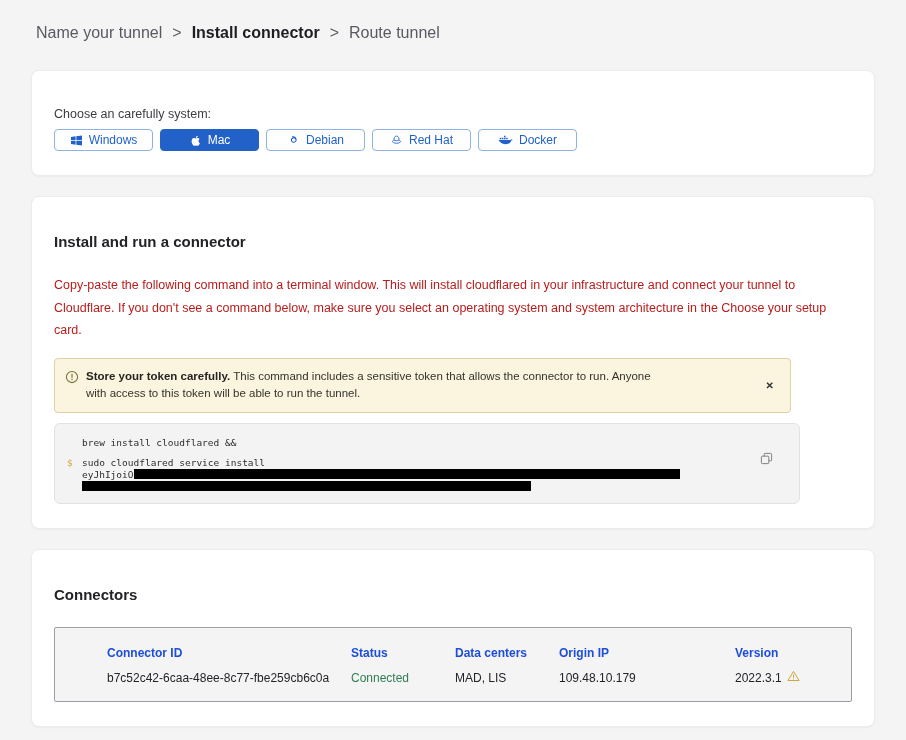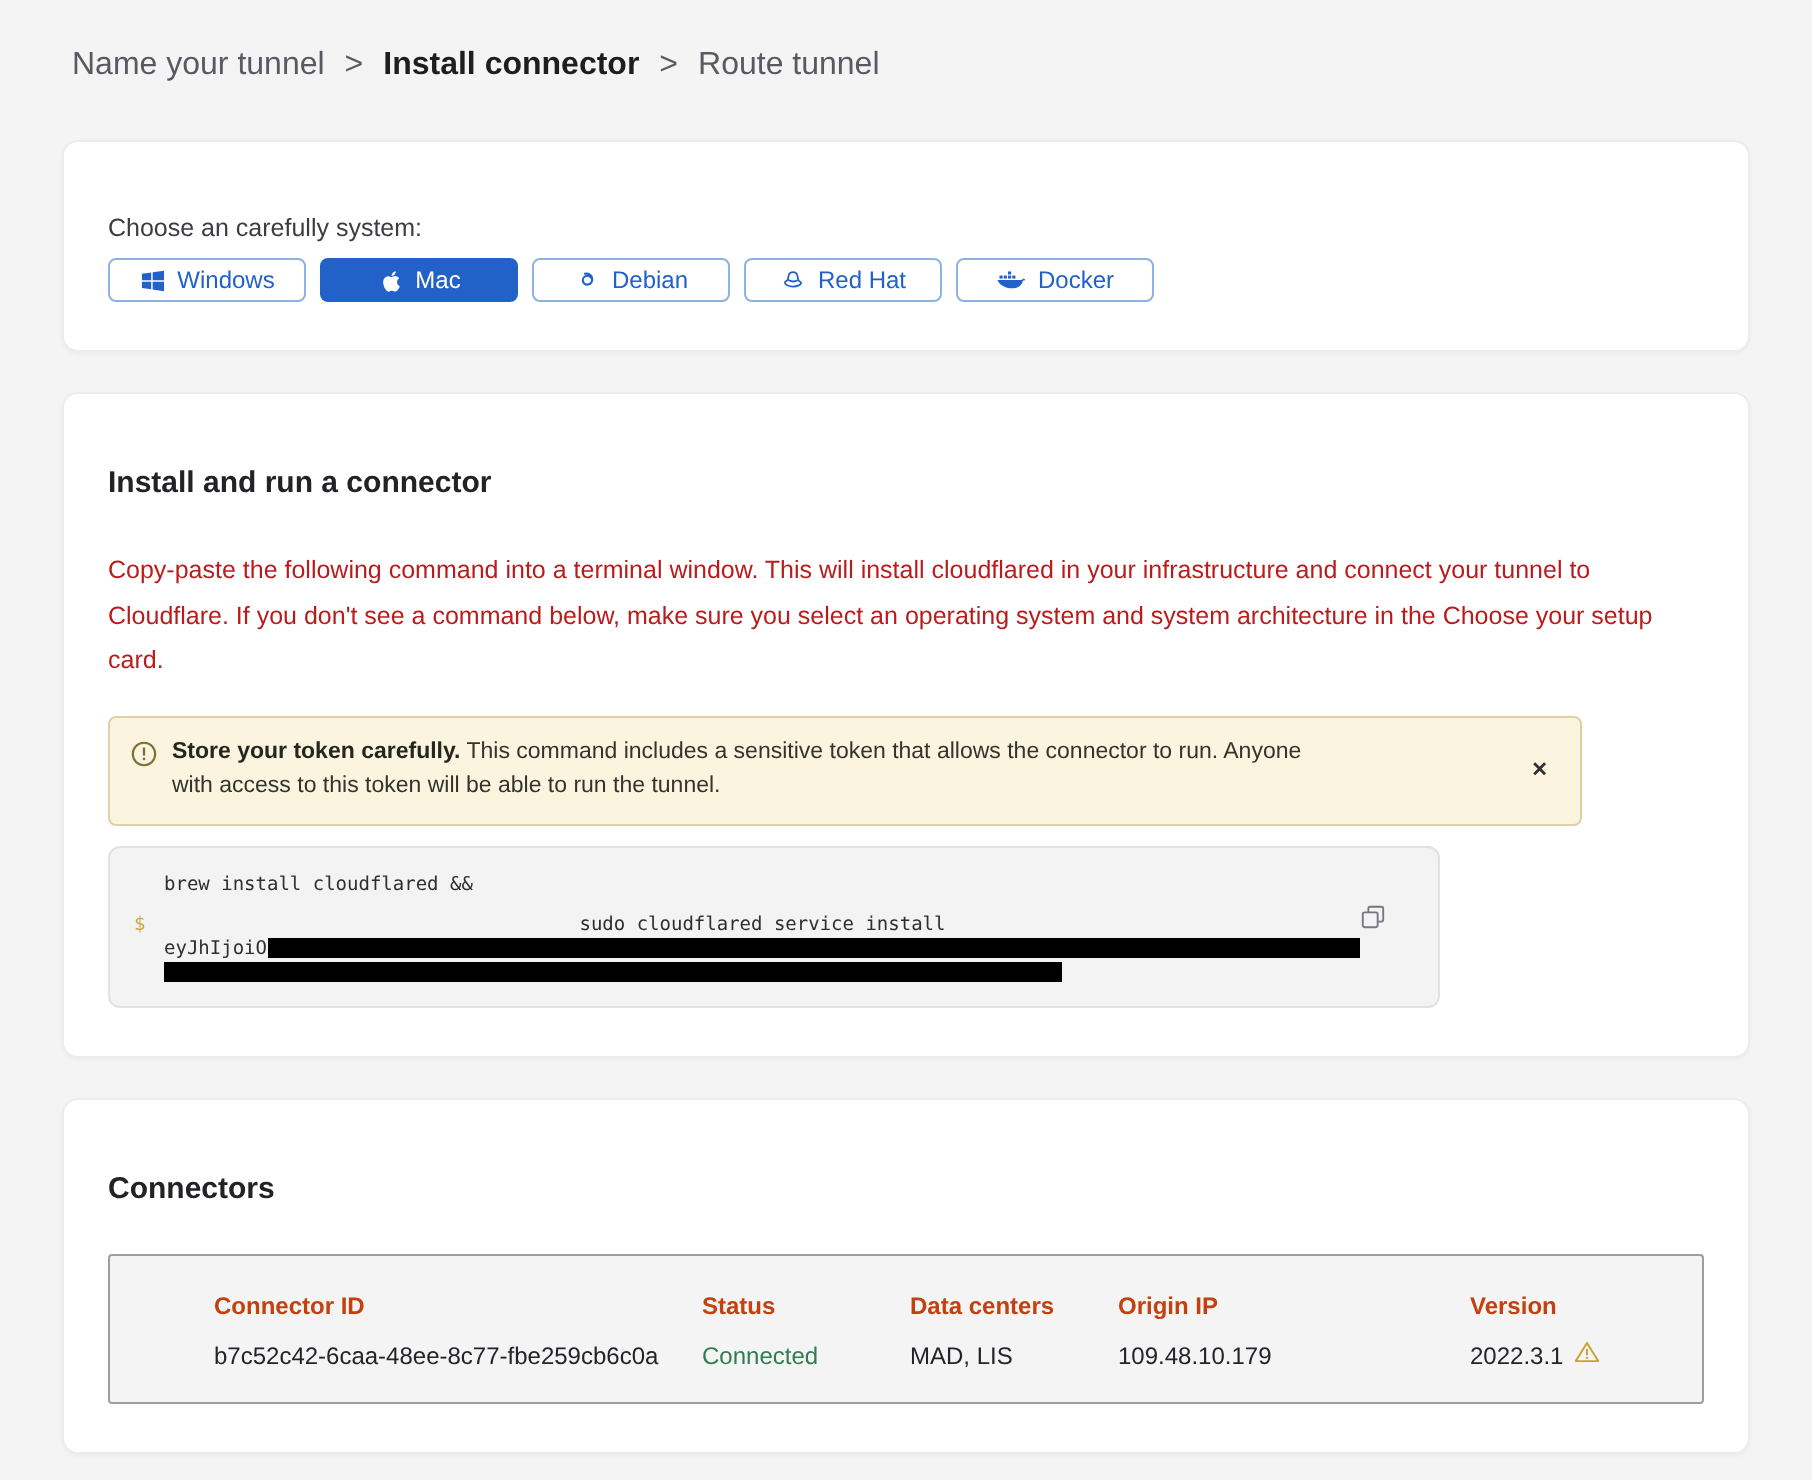--- a/index.html
+++ b/index.html
@@ -81,34 +81,34 @@
   .banner .b-close {
     margin-left: auto;
     align-self: center;
     background: none; border: none;
     font-size: 10px; font-weight: bold; color: #313135;
     cursor: pointer; padding: 4px 6px;
     font-family: "Liberation Sans", sans-serif;
   }
   .codeblock {
     position: relative;
-    width: 666px;
+    width: 746px;
     margin-top: 10px;
     background: #f3f3f4;
     border: 1px solid #e2e2e6;
     border-radius: 6px;
     padding: 13px 14px 12px 12px;
     font-family: "DejaVu Sans Mono", monospace;
     font-size: 9.5px;
     color: #2e2e32;
   }
   .code-line { display: flex; }
   .code-line .prompt { width: 15px; flex: 0 0 auto; color: #d2a53f; }
   .line-gap { height: 9px; }
-  .cmd-lines { line-height: 11.5px; text-align: center; }
+  .cmd-lines { line-height: 11.5px; }
   .token-line { display: flex; align-items: center; }
   .bar { background: #000; height: 10px; }
   .bar1 { width: 546px; margin-left: 1px; }
   .bar2 { width: 449px; margin-top: 1px; }
   .copy-btn {
     position: absolute;
     top: 26px; right: 24px;
     background: none; border: none; cursor: pointer; padding: 2px;
     color: #77777d;
   }
@@ -118,21 +118,21 @@
     border-radius: 2px;
     background: #f4f4f5;
     padding: 18px 20px 16px 52px;
   }
   .t-row {
     display: grid;
     grid-template-columns: 244px 104px 104px 176px 1fr;
     font-size: 12px;
     align-items: center;
   }
-  .t-head { font-weight: bold; color: #c2410c; margin-bottom: 10px; }
+  .t-head { font-weight: bold; color: #1d4ed8; margin-bottom: 10px; }
   .t-data { color: #232329; }
   .t-data .status { color: #2f7d51; }
   .version-cell { display: flex; align-items: center; gap: 5px; }
 </style>
 </head>
 <body>
 
 <nav class="breadcrumb">
   <span class="step">Name your tunnel</span>
   <span class="sep">&gt;</span>

